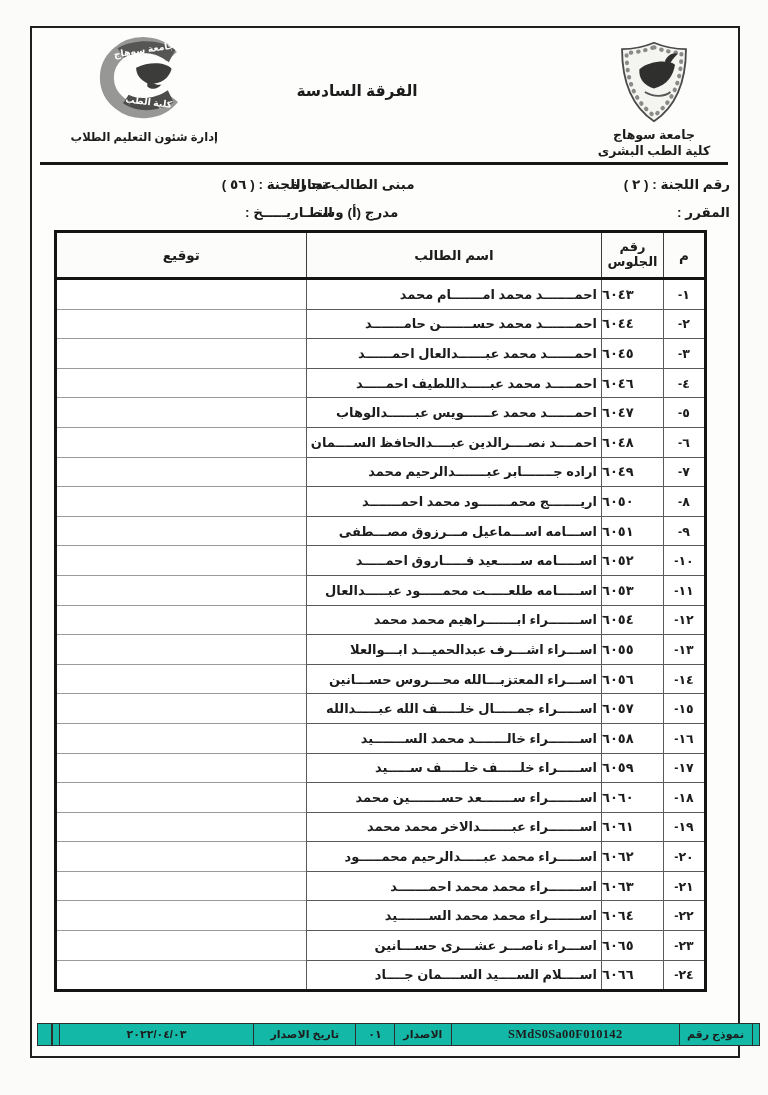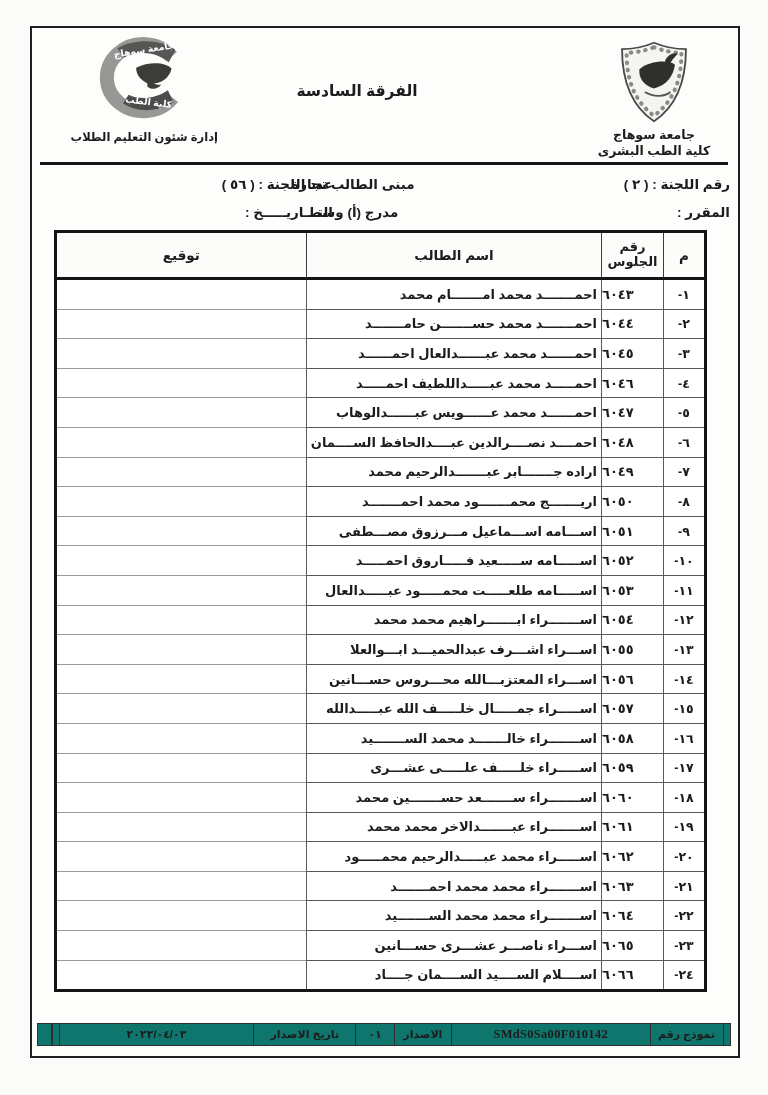--- a/index.html
+++ b/index.html
@@ -49,25 +49,25 @@
   .roster td.c-seat{font-size:13px;font-weight:bold;text-align:left;padding:0;margin-top:16px;}
   .roster td.c-name{font-size:13px;font-weight:bold;text-align:right;}
   .roster td.c-sign{border-top-color:#9a9a9a;border-bottom-color:#9a9a9a;}
   
   .footer-bar{
     position:absolute;left:6px;top:995px;height:23px;display:flex;direction:rtl;
     font-size:11px;font-weight:bold;align-items:stretch;
   }
   .fcell{
     border:1.2px solid #2e2e2e;display:flex;align-items:center;justify-content:center;
-    background:#0f766e;box-sizing:border-box;margin-left:-1.2px;white-space:nowrap;
+    background:#14b8a6;box-sizing:border-box;margin-left:-1.2px;white-space:nowrap;
   }
   .f-sliver-r{width:9px;}
   .f-formlabel{width:74px;}
-  .f-code{width:200px;direction:ltr;font-family:"Liberation Serif","DejaVu Serif",serif;font-size:12.5px;letter-spacing:.3px;}
+  .f-code{width:229px;direction:ltr;font-family:"Liberation Serif","DejaVu Serif",serif;font-size:12.5px;letter-spacing:.3px;}
   .f-verlabel{width:58px;}
   .f-ver{width:40px;}
   .f-datelabel{width:103px;}
   .f-date{width:196px;}
   .f-sliver-l{width:8px;}
   .f-box{width:15px;margin-right:1px;}
   .logo-caption-gap{height:2px;}
 </style>
 </head>
 <body>
@@ -251,21 +251,21 @@
     <tr>
       <td class="c-serial">١٦-</td>
       <td class="c-seat">٦٠٥٨</td>
       <td class="c-name">اســـــــراء خالـــــــد محمد الســـــــيد</td>
       <td class="c-sign"></td>
     </tr>
 
     <tr>
       <td class="c-serial">١٧-</td>
       <td class="c-seat">٦٠٥٩</td>
-      <td class="c-name">اســـــراء خلـــــف علـــــى عشـــرى</td>
+      <td class="c-name">اســـــراء خلـــــف خلـــــف ســـــيد</td>
       <td class="c-sign"></td>
     </tr>
 
     <tr>
       <td class="c-serial">١٨-</td>
       <td class="c-seat">٦٠٦٠</td>
       <td class="c-name">اســـــــراء ســـــــعد حســـــــين محمد</td>
       <td class="c-sign"></td>
     </tr>
 

